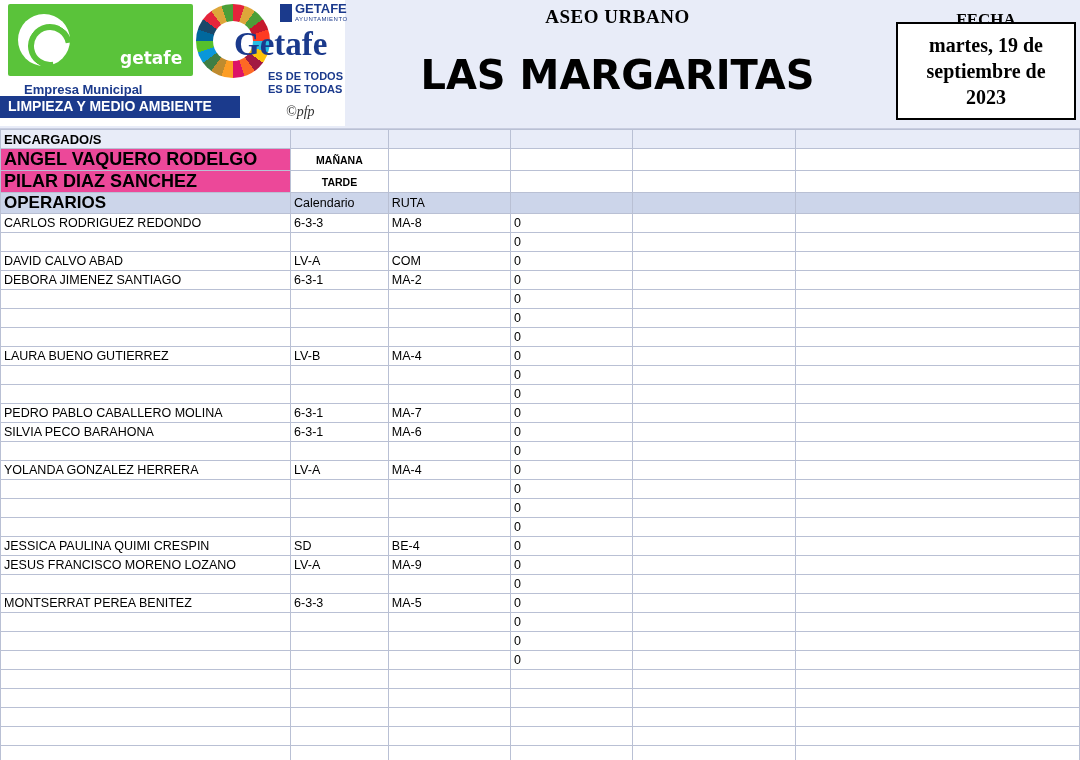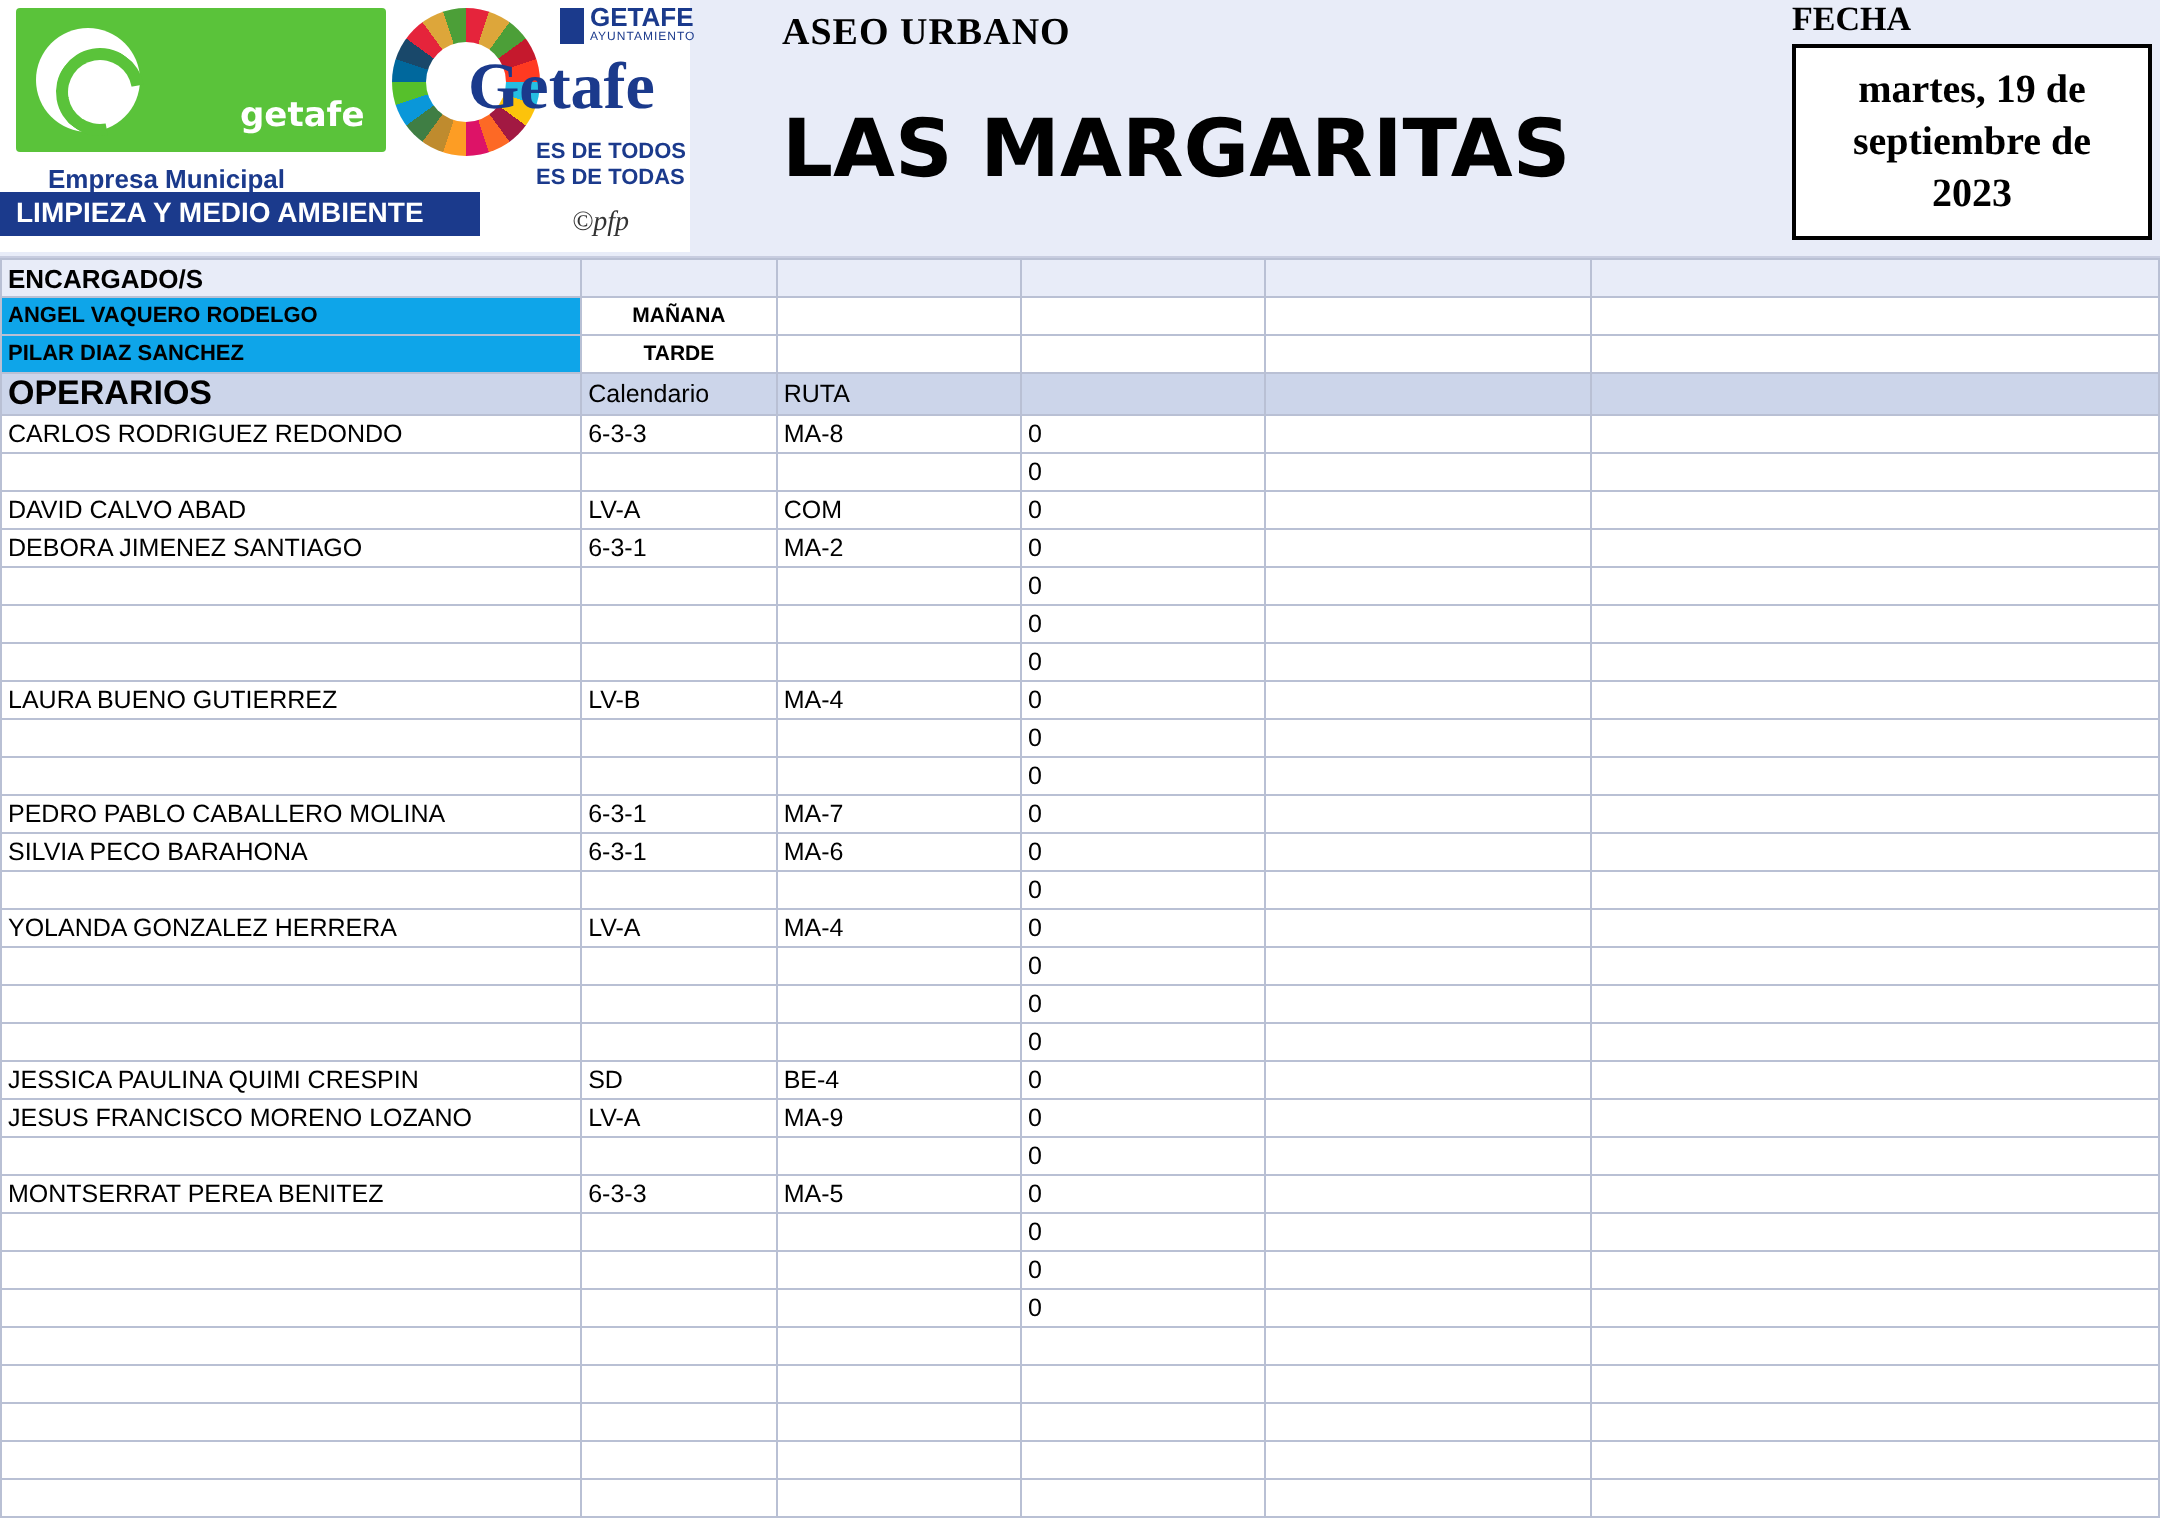--- a/index.html
+++ b/index.html
@@ -208,22 +208,21 @@
     color: #333333;
     font-family: "Liberation Serif", serif;
   }
 
   .title-area {
     position: absolute;
     left: 345px;
     top: 0;
     width: 545px;
     height: 126px;
-    text-align: left;
-    padding-left: 46px;
+    text-align: center;
   }
   .title-small {
     margin-top: 6px;
     font-size: 19px;
     font-weight: bold;
     color: #000000;
     font-family: "Liberation Serif", serif;
     letter-spacing: 0.5px;
   }
   .title-big {
@@ -231,23 +230,23 @@
     font-size: 40px;
     font-weight: bold;
     color: #000000;
     font-family: "DejaVu Sans", sans-serif;
     letter-spacing: 0px;
   }
 
   .fecha-label {
     position: absolute;
     left: 896px;
-    top: 0;
+    top: 10px;
     width: 180px;
-    text-align: left;
+    text-align: center;
     font-size: 17px;
     font-weight: bold;
     font-family: "Liberation Serif", serif;
   }
   .fecha-box {
     position: absolute;
     left: 896px;
     top: 22px;
     width: 180px;
     height: 98px;
@@ -287,22 +286,22 @@
   .c4 { width: 160px; }
   .c5 { width: 279px; }
 
   .row-enc td { background: #e8ecf8; }
   .enc-title {
     font-weight: bold;
     font-size: 13px;
   }
   .enc-name {
     font-weight: bold;
-    font-size: 11px;
-    background: #0ea5e9;
+    font-size: 18px;
+    background: #ec4899;
   }
   .turno {
     text-align: center;
     font-weight: bold;
     font-size: 10.5px;
     background: #ffffff;
   }
   .blank-white { background: #ffffff; }
   .row-operarios td { background: #ccd5ea; }
   .operarios-title {

